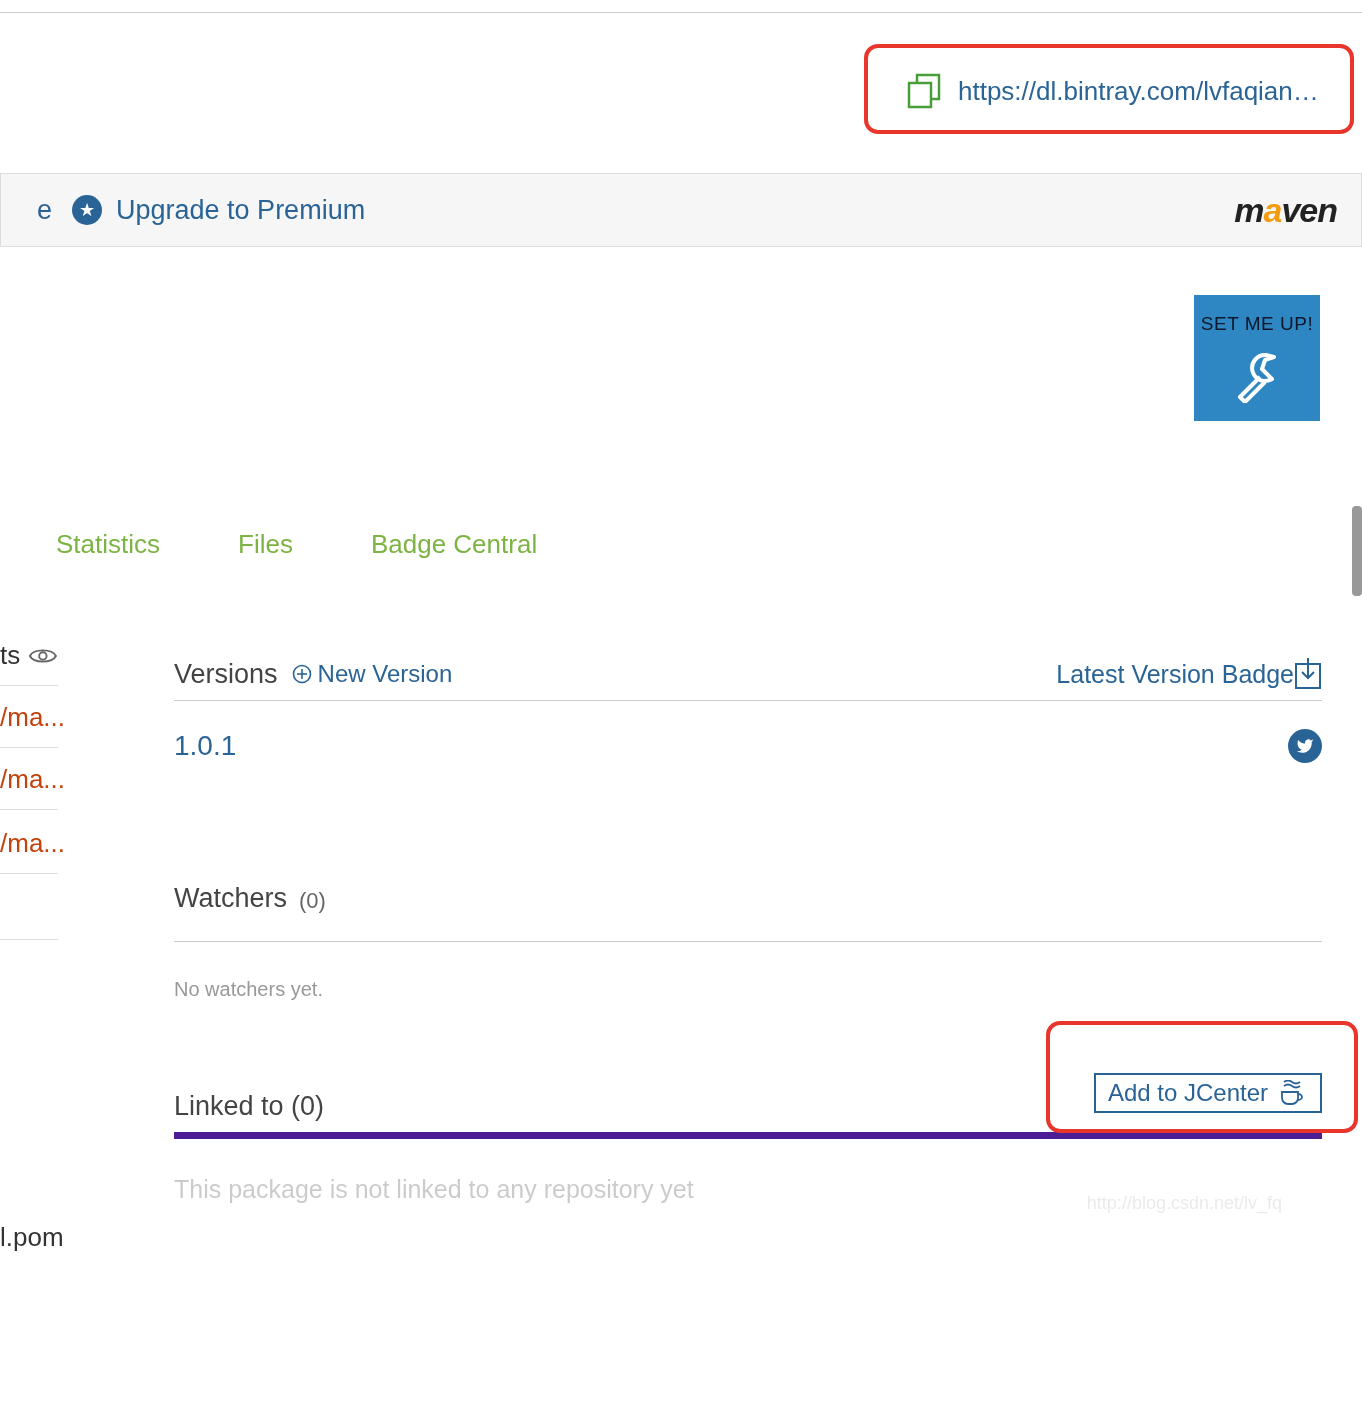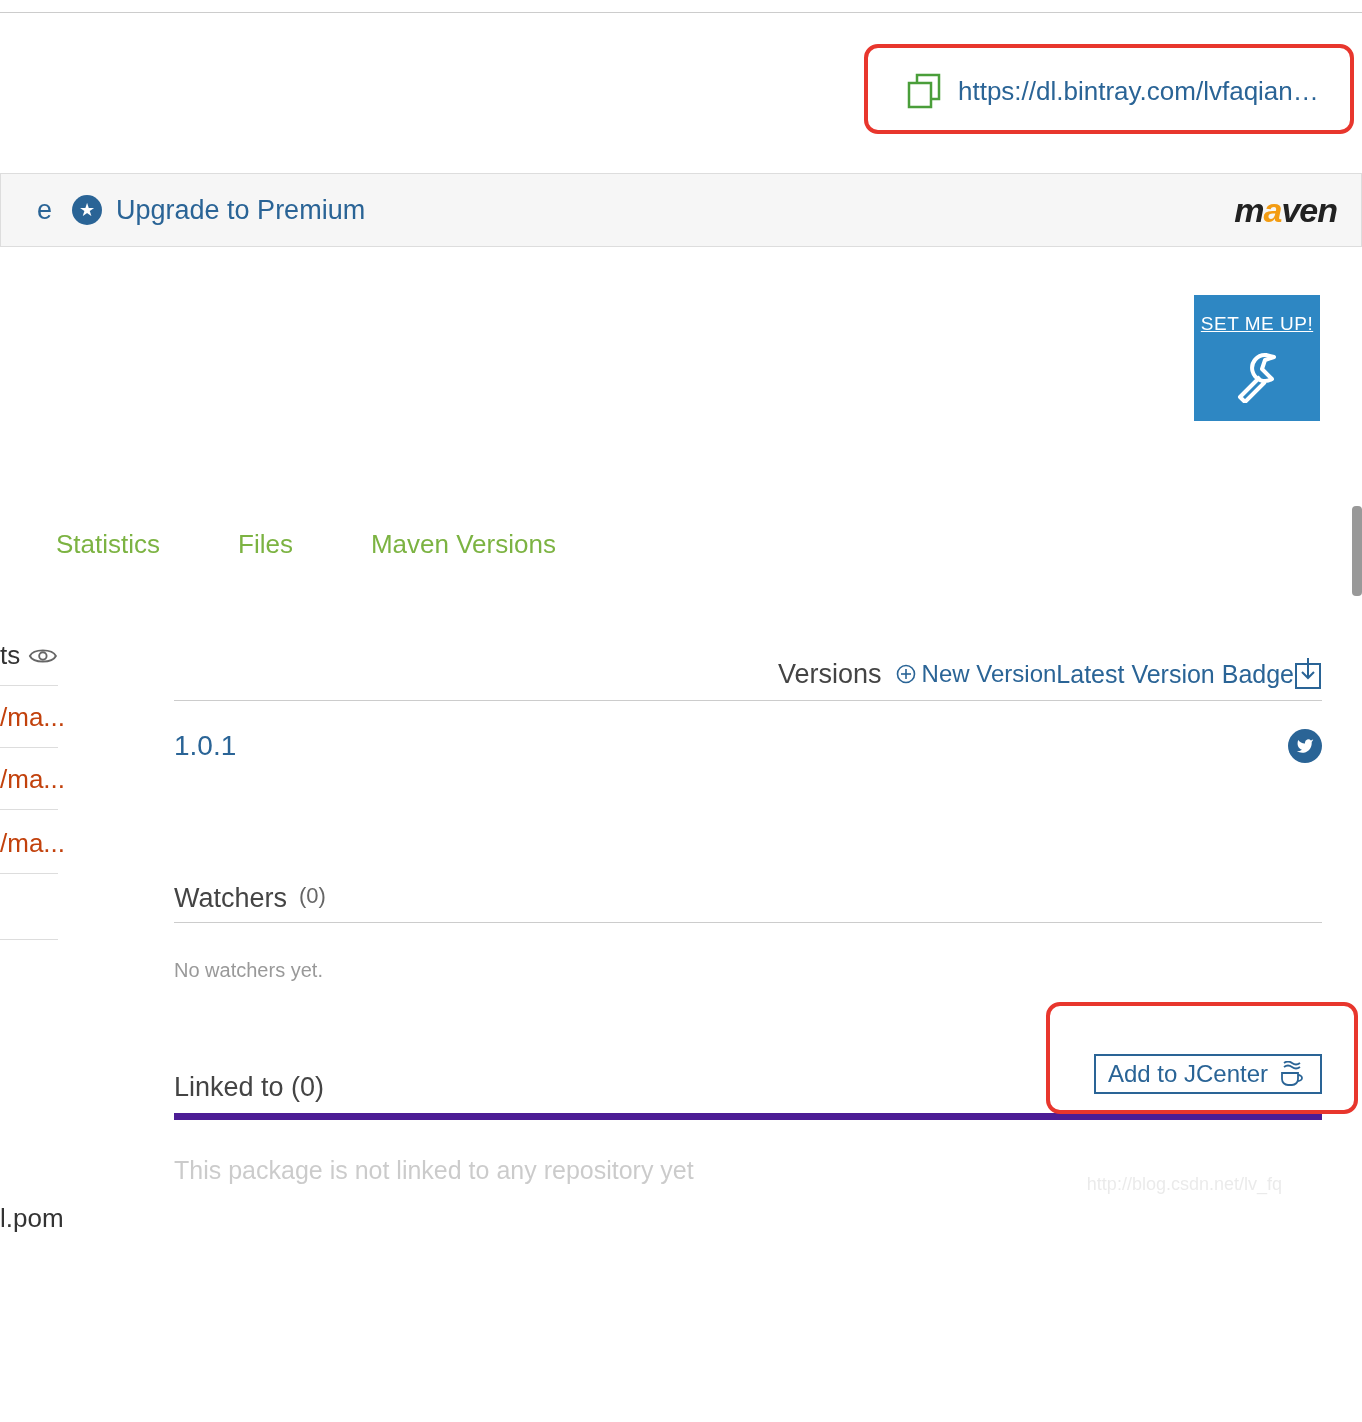--- a/index.html
+++ b/index.html
@@ -50,33 +50,32 @@
       font-size: 18px;
     }
     .premium-text { color: #2a6496; font-size: 27px; }
     .partial-text { color: #2a6496; font-size: 27px; margin-right: 6px; }
     .maven-logo { font-size: 34px; font-weight: bold; font-style: italic; letter-spacing: -1px; }
     .maven-m { color: #222; }
     .maven-a { color: #f39c12; }
     .maven-rest { color: #222; }
     .setmeup {
       background: #2e87c3;
-      color: #ffffff;
+      color: #0f172a;
       width: 126px;
       height: 126px;
       display: flex;
       flex-direction: column;
       align-items: center;
       justify-content: center;
       gap: 14px;
       margin-left: auto;
       margin-right: 42px;
       margin-top: 48px;
       cursor: pointer;
-      text-decoration: underline;
     }
     .setmeup-text { font-size: 19px; font-weight: 500; letter-spacing: 0.5px; }
     .wrench-svg { width: 54px; height: 54px; }
     .tabs {
       display: flex;
       gap: 78px;
       margin-top: 108px;
       margin-left: 56px;
       font-size: 26px;
     }
@@ -85,41 +84,41 @@
       position: absolute;
       left: 0;
       font-size: 26px;
       color: #333;
     }
     .side-row { display: flex; align-items: center; gap: 8px; padding-bottom: 14px; border-bottom: 1px solid #ddd; }
     .side-link { color: #c2410c; }
     .eye-svg { width: 32px; height: 20px; }
     .main-col { margin-left: 174px; margin-right: 40px; margin-top: 98px; }
     .section-header {
-      display: flex; align-items: center; justify-content: flex-end;
+      display: flex; align-items: center; justify-content: space-between;
       border-bottom: 1px solid #ccc; padding-bottom: 10px;
     }
     .section-left { display: flex; align-items: center; gap: 14px; }
     .section-title { color: #444; font-size: 27px; }
     .new-version { display: flex; align-items: center; gap: 6px; color: #2a6496; font-size: 24px; cursor: pointer; }
     .plus-circle { width: 20px; height: 20px; }
     .badge-right { display: flex; align-items: center; gap: 0; color: #2a6496; font-size: 25px; cursor: pointer; }
     .dl-icon { width: 28px; height: 32px; }
     .version-row {
       display: flex; align-items: center; justify-content: space-between;
       margin-top: 28px; font-size: 28px;
     }
     .version-link { color: #2a6496; cursor: pointer; }
     .twitter-circle {
       width: 34px; height: 34px; border-radius: 50%; background: #2a6496;
       display: flex; align-items: center; justify-content: center; cursor: pointer;
     }
     .twitter-svg { width: 18px; height: 18px; fill: #fff; }
     .watchers-section { margin-top: 120px; }
-    .watchers-header { display: flex; align-items: flex-start; gap: 12px; border-bottom: 1px solid #ccc; padding-bottom: 8px; }
+    .watchers-header { display: flex; align-items: flex-end; gap: 12px; border-bottom: 1px solid #ccc; padding-bottom: 27px; }
     .count-paren { color: #666; font-size: 22px; }
     .no-watchers { color: #999; font-size: 20px; margin-top: 36px; }
     .linked-section { margin-top: 90px; position: relative; }
     .linked-header { border-bottom: 7px solid #4c1d95; padding-bottom: 10px; font-size: 27px; color: #444; }
     .jcenter-highlight {
       position: absolute; right: -36px; top: -70px;
       border: 4px solid #e8362d; border-radius: 14px;
       width: 312px; height: 112px;
     }
     .jcenter-btn {
@@ -163,21 +162,21 @@
   <svg class="wrench-svg" viewBox="0 0 54 54">
     <path d="M 36 6 a 13 13 0 1 0 6 24 l -10 -10 l 3 -9 l 9 -3 z M 30 28 l -20 20 l 5 5 l 20 -20" fill="none" stroke="#fff" stroke-width="4" stroke-linejoin="round"></path>
   </svg>
 </div>
 
 <div class="scroll-ind"></div>
 
 <div class="tabs">
   <span class="tab">Statistics</span>
   <span class="tab">Files</span>
-  <span class="tab">Maven Versions</span>
+  <span class="tab">Badge Central</span>
 </div>
 
 <div class="side-frag" style="top:640px;width:58px;text-align:right;">
   <div class="side-row">
     <span>ts</span>
     <svg class="eye-svg" viewBox="0 0 32 20">
       <path d="M2 10 C 6 2, 26 2, 30 10 C 26 18, 6 18, 2 10 Z" fill="none" stroke="#666" stroke-width="2"></path>
       <circle cx="16" cy="10" r="4" fill="none" stroke="#666" stroke-width="2"></circle>
     </svg>
   </div>

